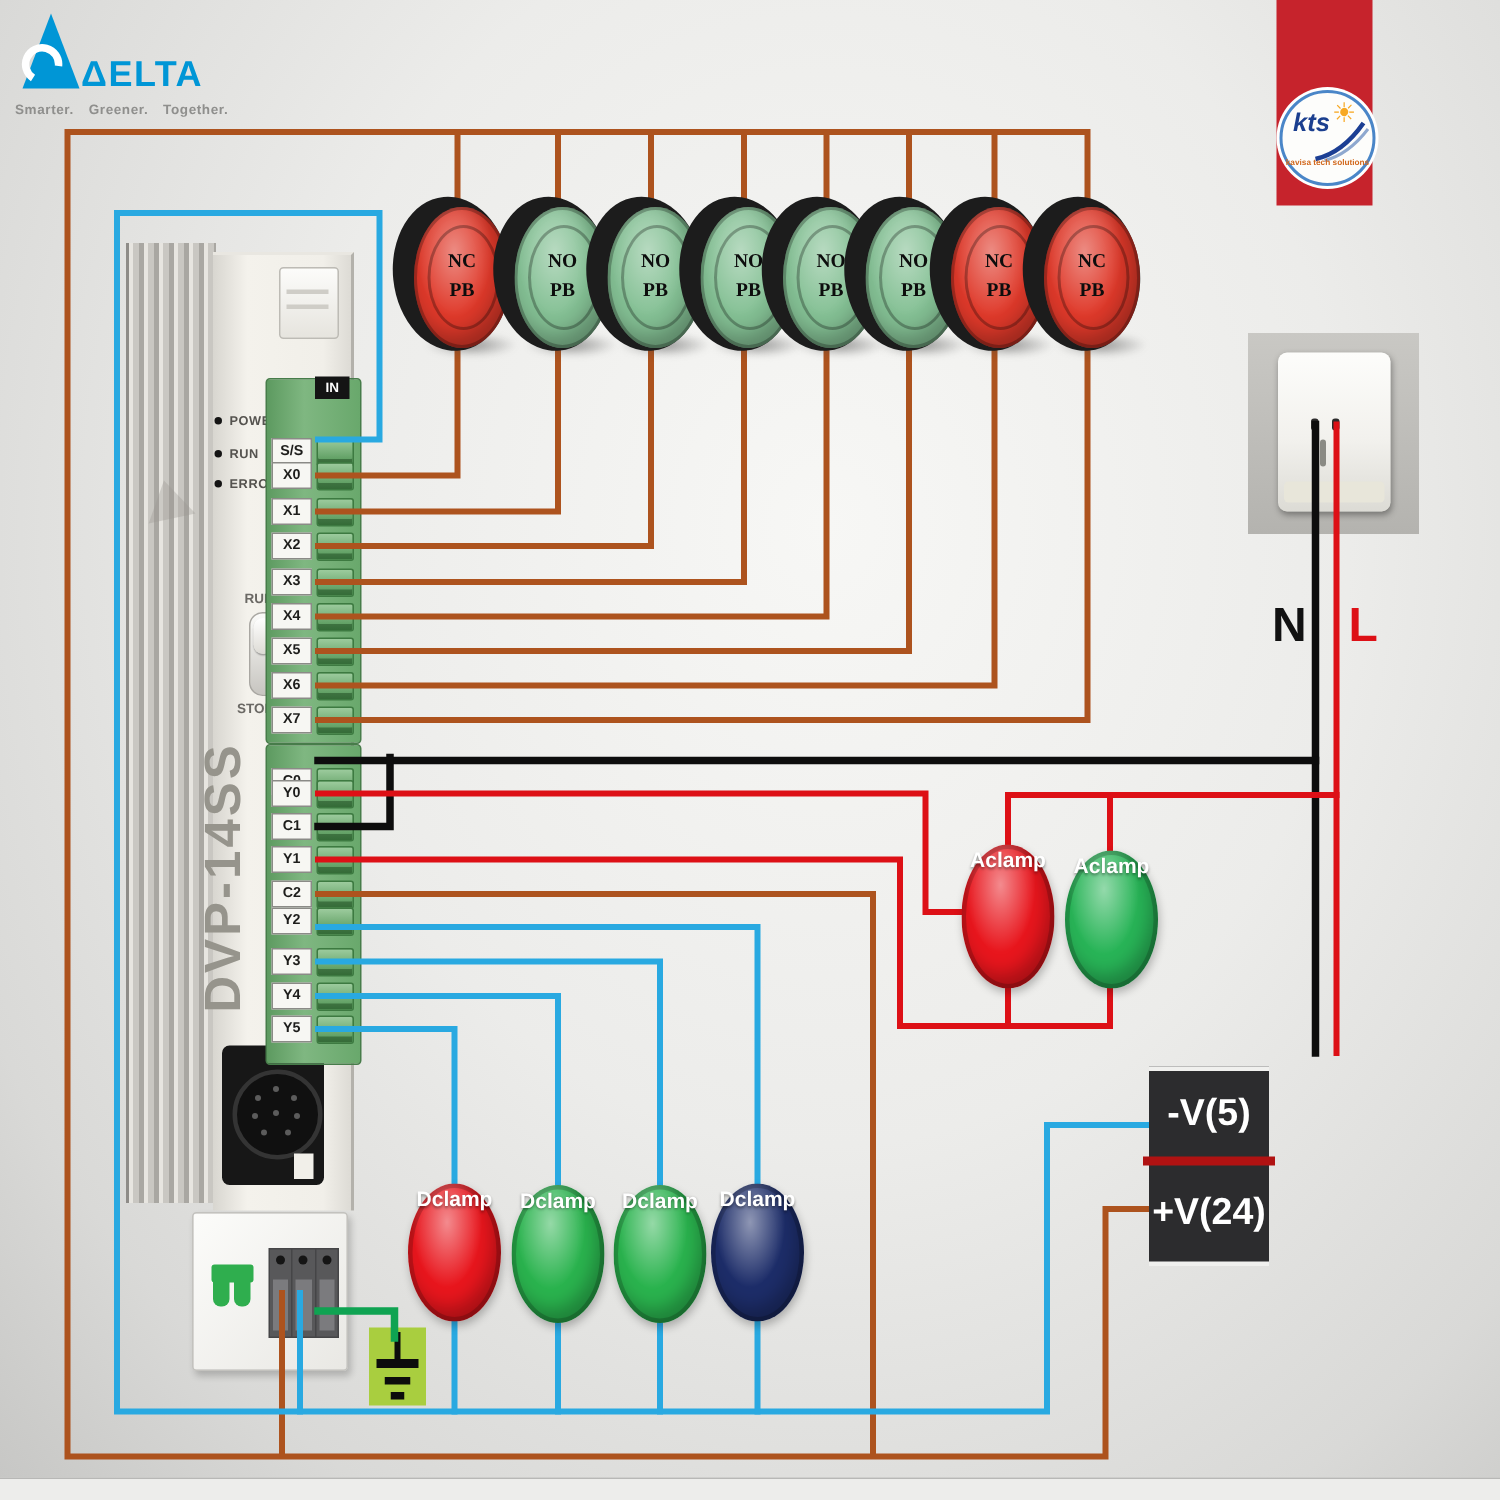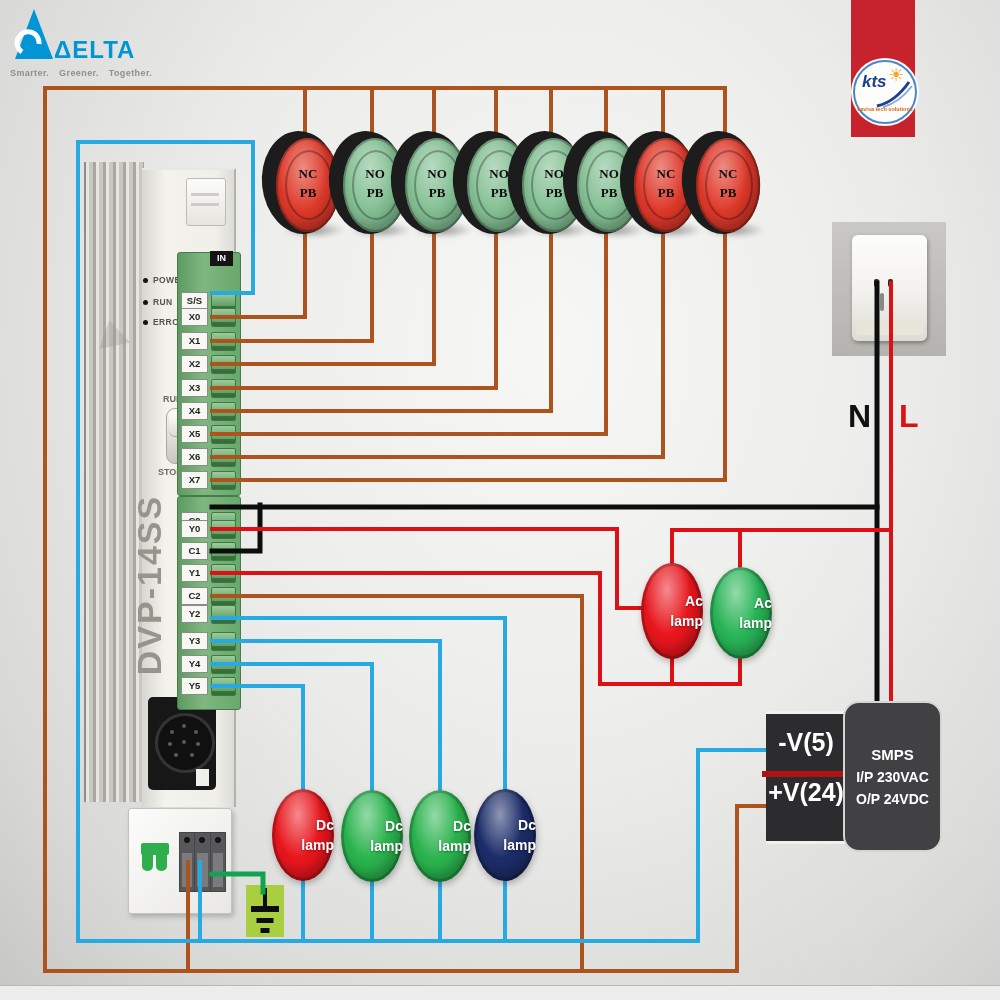--- a/index.html
+++ b/index.html
@@ -76,21 +76,21 @@
   .pb-face:before{content:"";position:absolute;left:9px;top:12px;width:44px;height:66px;border-radius:50%;border:2px solid rgba(0,0,0,.28);}
   .pb-text{position:absolute;left:9px;top:30px;width:64px;text-align:center;font-size:13px;font-weight:800;color:#0d0d0d;line-height:19px;}
   .pb-shadow{width:62px;height:16px;border-radius:50%;background:radial-gradient(rgba(70,70,70,.55),rgba(70,70,70,0) 70%);filter:blur(2px);}
 
   
   .lamp{width:62px;height:92px;}
   .lamp-face{position:absolute;inset:0;border-radius:50%;
     background-color:var(--fill,#999);
     background-image:radial-gradient(ellipse at 42% 28%, rgba(255,255,255,.5), rgba(255,255,255,0) 46%);
     box-shadow:inset 0 0 0 3px rgba(0,0,0,.18), inset -5px -9px 12px rgba(0,0,0,.28), 1px 3px 6px rgba(0,0,0,.25);}
-  .lamp-text{position:absolute;inset:0;display:flex;flex-direction:column;justify-content:center;text-align:right;
+  .lamp-text{position:absolute;inset:0;display:flex;justify-content:center;text-align:left;
     font-size:14px;font-weight:800;color:#fff;line-height:20px;text-shadow:0 1px 2px rgba(0,0,0,.4);}
 
   
   .vbox{left:766px;top:711px;width:80px;height:127px;background:#2c2c2e;border-top:3px solid #f0f0ee;border-bottom:3px solid #f0f0ee;}
   .vbox-div{position:absolute;left:-4px;top:57px;width:88px;height:6px;background:#b01212;}
   .vtext{position:absolute;width:100%;text-align:center;color:#fff;font-weight:800;font-size:25px;}
   .smps{left:843px;top:701px;width:95px;height:147px;background:#414144;border:2px solid #d5d5d3;border-radius:16px;
     display:flex;flex-direction:column;justify-content:center;text-align:center;color:#fff;font-weight:800;}
   .smps div{line-height:22px;}
 
@@ -446,24 +446,19 @@
     <div class="lamp-face" style="--fill: #1d2d69;"></div>
     <div class="lamp-text">
         <div>Dc</div>
         <div>lamp</div>
       </div>
   </div>
 
   <div class="abs vbox over">
     <div class="vtext" style="top:14px">-V(5)</div>
     <div class="vbox-div"></div>
-    <div class="vtext" style="top:64px">+V(24)</div>
-  </div>
-  <div class="abs smps over">
-    <div style="font-size:15px">SMPS</div>
-    <div style="font-size:14px">I/P 230VAC</div>
-    <div style="font-size:14px">O/P 24VDC</div>
+    <div class="vtext" style="top:80px">+V(24)</div>
   </div>
 
   <span class="abs mains-label over" style="left:848px;top:398px;color:#111">N</span>
   <span class="abs mains-label over" style="left:899px;top:398px;color:#dd1016">L</span>
 
 </div>
 
 </body></html>

